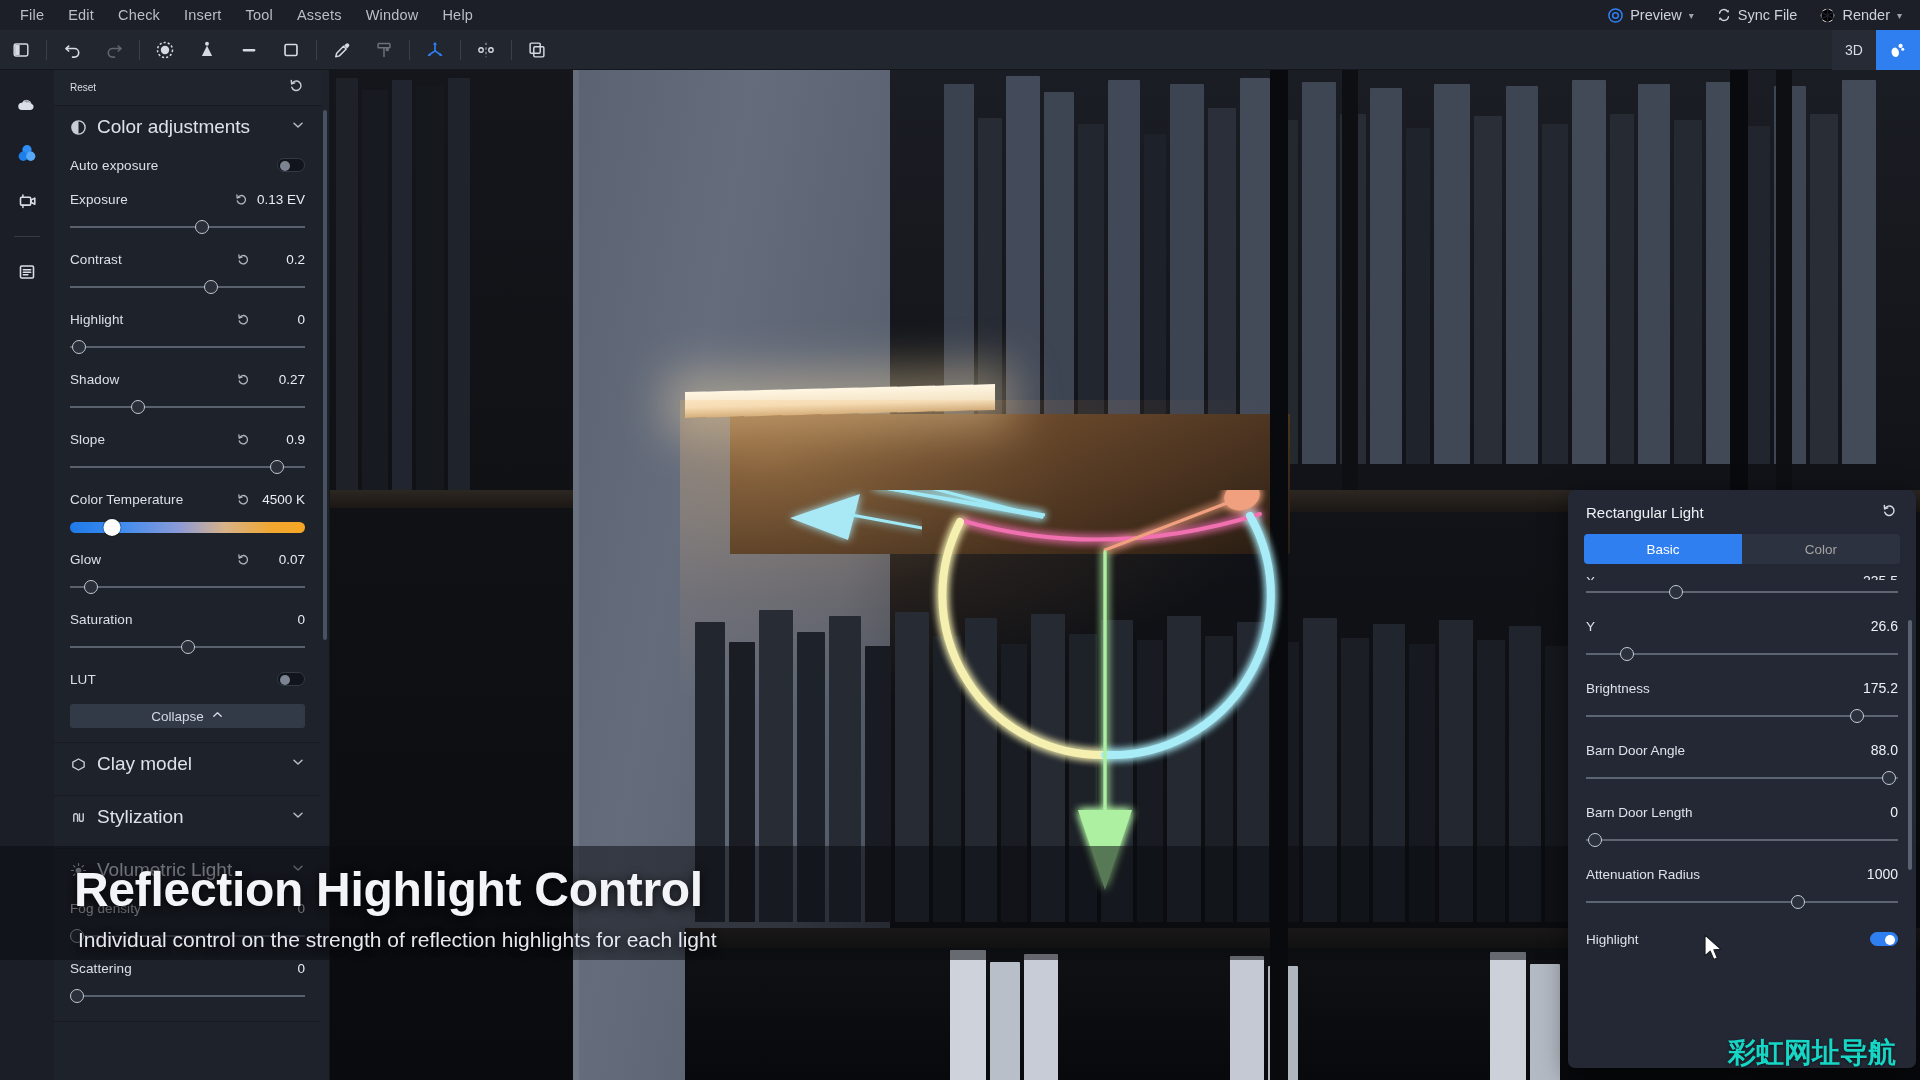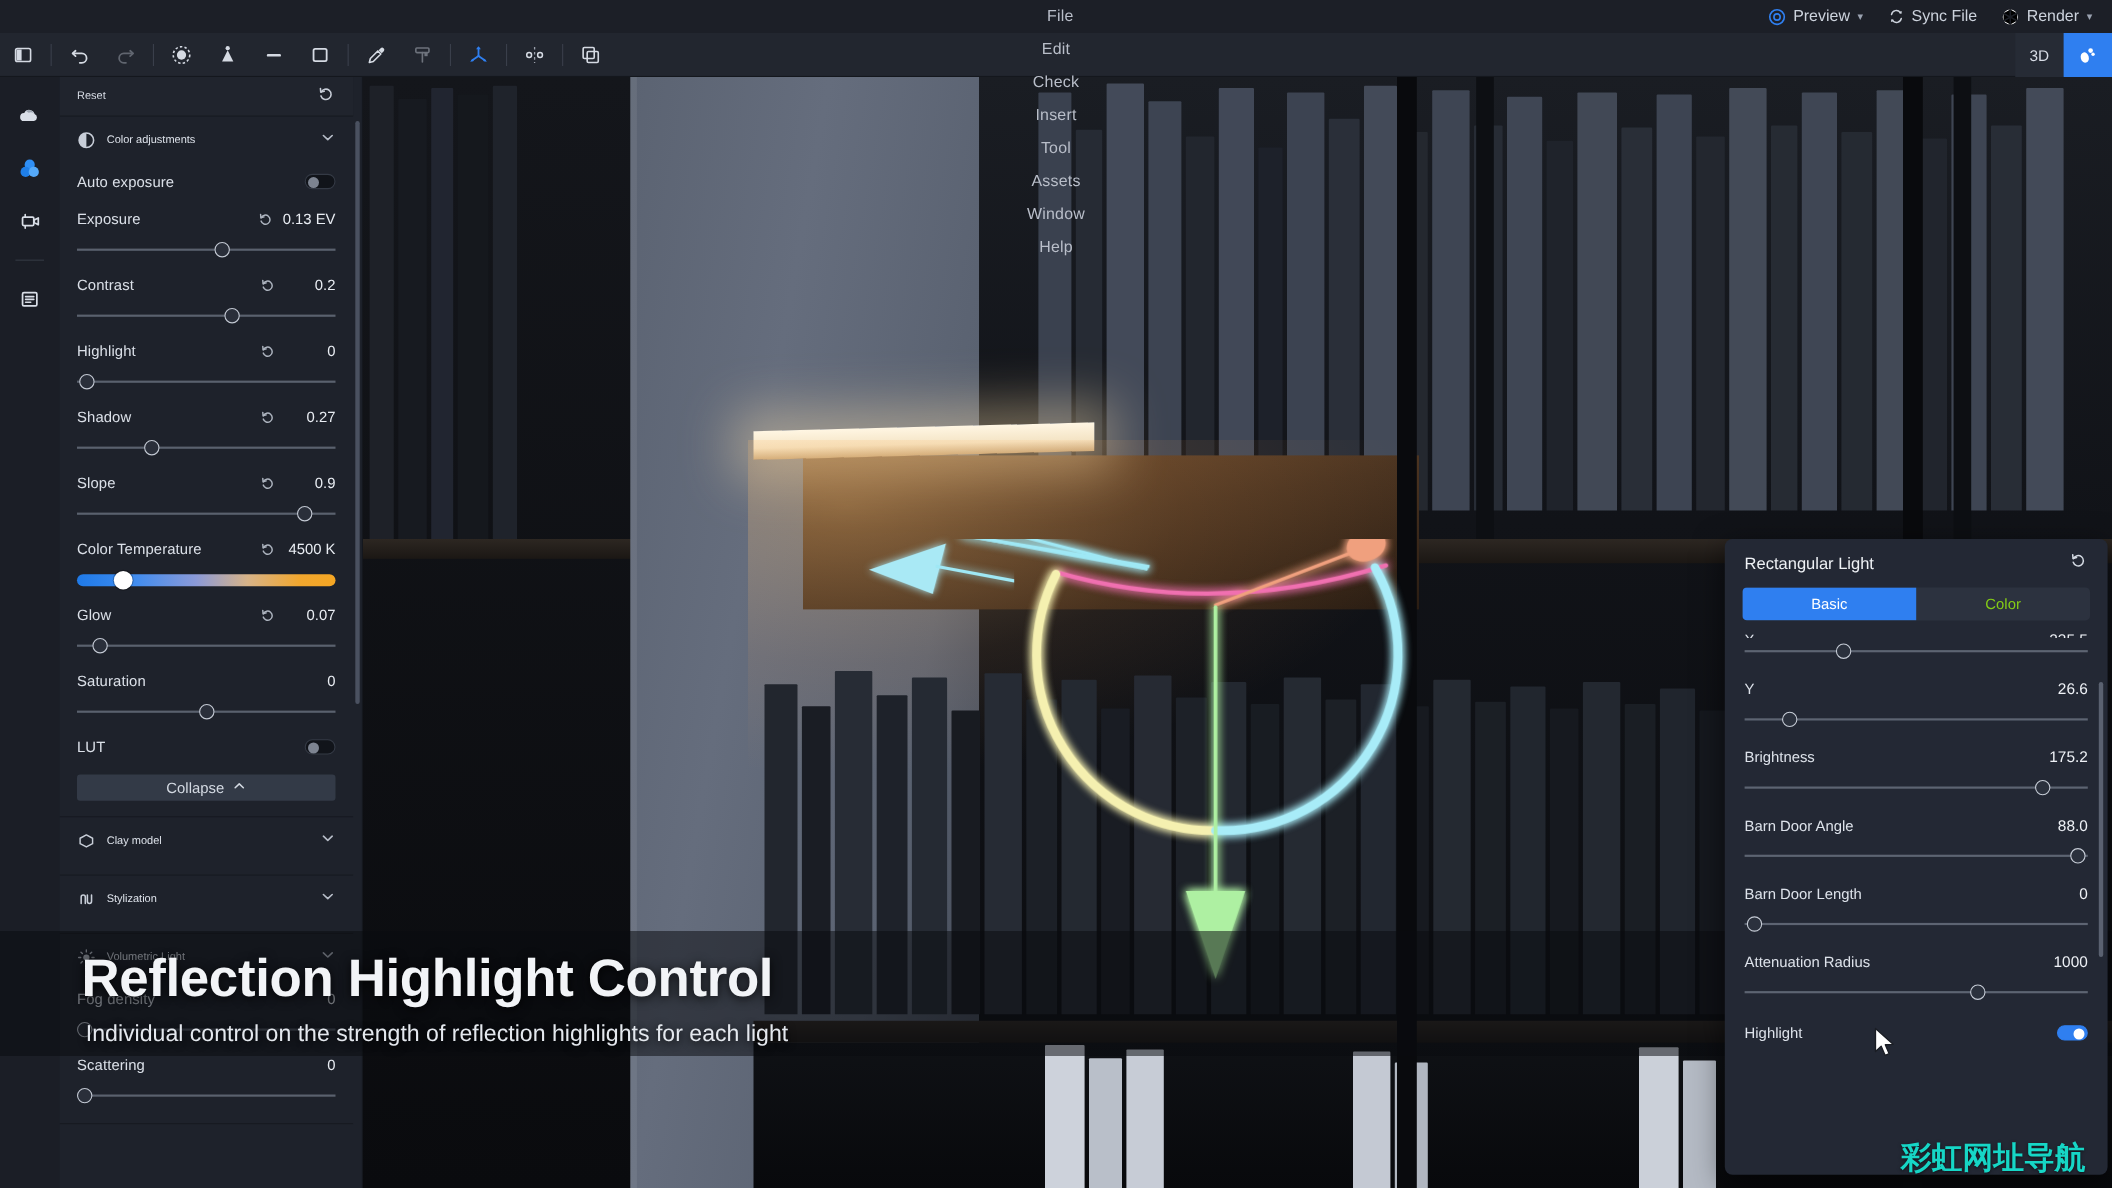--- a/index.html
+++ b/index.html
@@ -10,21 +10,20 @@
     color:#e6e8ec;
     -webkit-font-smoothing:antialiased;
   }
   #app { position:relative; width:1920px; height:1080px; overflow:hidden; }
 
   
   .menubar {
     position:absolute; top:0; left:0; width:1920px; height:30px;
     background:#1c1f27; display:flex; align-items:center;
     z-index:40;
-    flex-direction:column;
   }
   .menu-item {
     font-size:14.5px; color:#b9bec9; padding:0 12px; line-height:30px;
     letter-spacing:.2px; cursor:default;
   }
   .menu-item:first-child { margin-left:8px; }
   .menu-right {
     position:absolute; right:9px; top:0; height:30px;
     display:flex; align-items:center; gap:4px;
   }
@@ -82,21 +81,21 @@
     height:36px; display:flex; align-items:center; justify-content:space-between;
     padding:0 16px; border-bottom:1px solid #171a21; background:#20242d;
   }
   .reset-row .lbl { font-size:10px; color:#d8dde6; }
   .sect {
     border-bottom:1px solid #171a21; padding:0 0 10px 0;
   }
   .sect-head {
     height:42px; display:flex; align-items:center; gap:10px; padding:0 16px;
   }
-  .sect-head .t { font-size:10px; color:#dde2ea; flex:1; }
+  .sect-head .t { font-size:19px; color:#dde2ea; flex:1; }
   .sect-head .ico { color:#c8ced8; display:flex; align-items:center; }
   .row {
     display:flex; align-items:center; padding:0 16px; height:34px; gap:8px;
   }
   .row .name { font-size:13.5px; color:#dbe0e8; flex:1; letter-spacing:.1px; }
   .row .reset { color:#aeb5c0; display:flex; align-items:center; }
   .row .val { font-size:13.5px; color:#e9edf3; min-width:46px; text-align:right; }
 
   .sl { position:relative; height:22px; margin:0 16px 4px; }
   .sl .track {
@@ -199,21 +198,21 @@
   .rp-head {
     height:44px; display:flex; align-items:center; justify-content:space-between;
     padding:0 18px;
   }
   .rp-head .t { font-size:15px; color:#eef1f5; }
   .rp-tabs {
     margin:0 16px; height:30px; display:flex; background:#2c323f; border-radius:4px; overflow:hidden;
   }
   .rp-tab {
     flex:1; display:flex; align-items:center; justify-content:center;
-    font-size:13.5px; color:#84cc16;
+    font-size:13.5px; color:#a3a3a3;
   }
   .rp-tab.active { background:#2f7ff0; color:#fff; }
   .rp-body { position:relative; margin-top:4px; height:492px; overflow:hidden; }
   .rrow { display:flex; align-items:center; padding:0 18px; height:32px; }
   .rrow .name { font-size:13.5px; color:#dde2ea; flex:1; }
   .rrow .val { font-size:14px; color:#eef1f6; }
   .rsl { position:relative; height:24px; margin:0 18px 6px; }
   .rsl .track { position:absolute; top:11px; left:0; right:0; height:1.5px; background:#5d6472; }
   .rsl .knob {
     position:absolute; top:5px; width:14px; height:14px; border-radius:50%;

